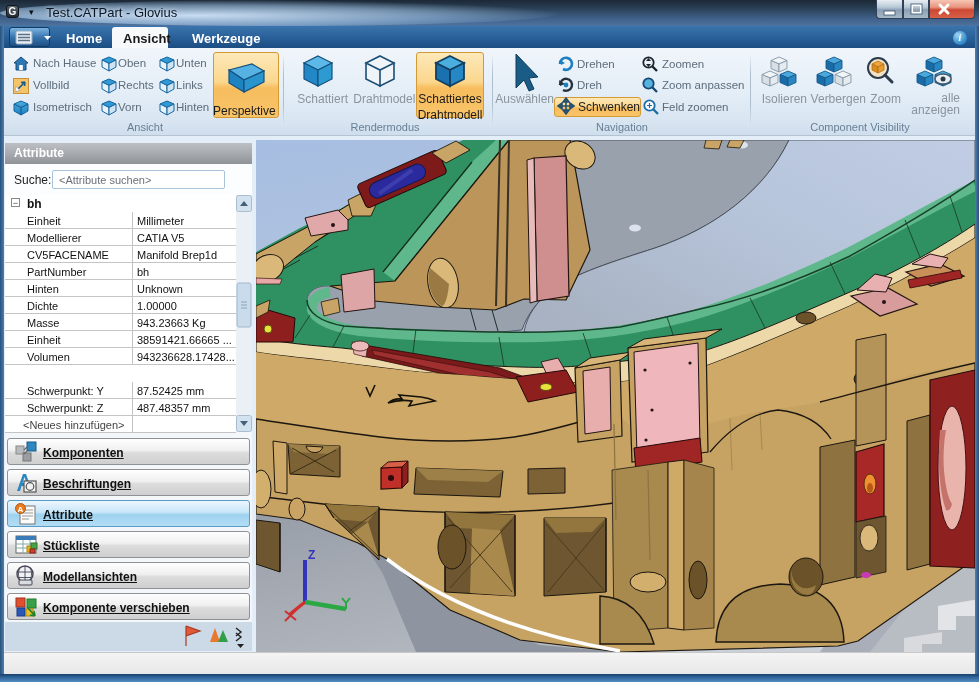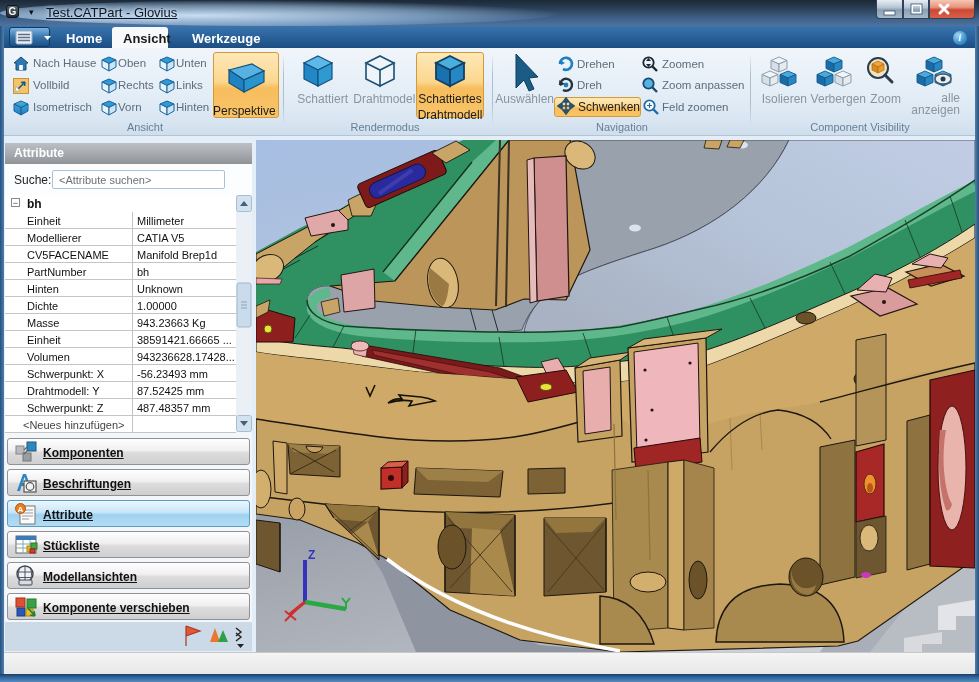--- a/index.html
+++ b/index.html
@@ -9,21 +9,21 @@
 
 
 #titlebar { left:0; top:0; width:979px; height:26px;
   background:linear-gradient(180deg,#1c2836 0%,#2b4258 35%,#3f6088 70%,#4d739f 100%); }
 #titleglow { left:0px; top:0px; width:560px; height:26px; border-radius:50%;
   background:radial-gradient(ellipse at 35% 60%, rgba(208,228,248,.95) 0%, rgba(165,198,230,.55) 45%, rgba(130,170,210,0) 72%); }
 #gicon { left:6px; top:5px; width:13px; height:13px; border-radius:3px;
   background:linear-gradient(180deg,#5a646e,#23282e); border:1px solid #11151a;
   color:#fff; font-size:10px; font-weight:bold; text-align:center; line-height:12px; }
 #pin { left:29px; top:8px; width:10px; height:8px; color:#0a1018; font-size:9px; line-height:8px; }
-#title { left:46px; top:5px; color:#0b1624; font-size:13px; text-shadow:0 0 4px rgba(235,245,255,.9);text-decoration:underline; }
+#title { left:46px; top:5px; color:#0b1624; font-size:13px; text-shadow:0 0 4px rgba(235,245,255,.9); }
 
 
 .wbtn { top:0px; height:19px; border:1px solid #30415a; border-top:none; color:#fff; text-align:center; }
 #btnmin { left:876px; width:27px; border-bottom-left-radius:4px;
   background:linear-gradient(180deg,#e8edf2 0%,#b8c8d6 40%,#8ba0b4 55%,#a8bac8 100%); }
 #btnmax { left:903px; width:26px;
   background:linear-gradient(180deg,#e8edf2 0%,#b8c8d6 40%,#8ba0b4 55%,#a8bac8 100%); }
 #btnclose { left:929px; width:46px; border-bottom-right-radius:4px;
   background:linear-gradient(180deg,#f6c6b4 0%,#e8947e 40%,#cc4833 55%,#d8604a 100%); }
 
@@ -537,28 +537,23 @@
     <div class="trow" style="top:136px">
         <div class="colline"></div>
         <span class="tc1">Einheit</span>
         <span class="tc2">38591421.66665 ...</span>
       </div>
     <div class="trow" style="top:153px">
         <div class="colline"></div>
         <span class="tc1">Volumen</span>
         <span class="tc2">943236628.17428...</span>
       </div>
-    <div class="trow" style="top:170px">
-        <div class="colline"></div>
-        <span class="tc1">Schwerpunkt: X</span>
-        <span class="tc2">-56.23493 mm</span>
-      </div>
     <div class="trow" style="top:187px">
         <div class="colline"></div>
-        <span class="tc1">Drahtmodell: Y</span>
+        <span class="tc1">Schwerpunkt: Y</span>
         <span class="tc2">87.52425 mm</span>
       </div>
     <div class="trow" style="top:204px">
         <div class="colline"></div>
         <span class="tc1">Schwerpunkt: Z</span>
         <span class="tc2">487.48357 mm</span>
       </div>
     <div class="trow" style="top:221px">
         <div class="colline"></div>
         <span class="tc1" style="left:18px;color:#444">&lt;Neues hinzufügen&gt;</span>

